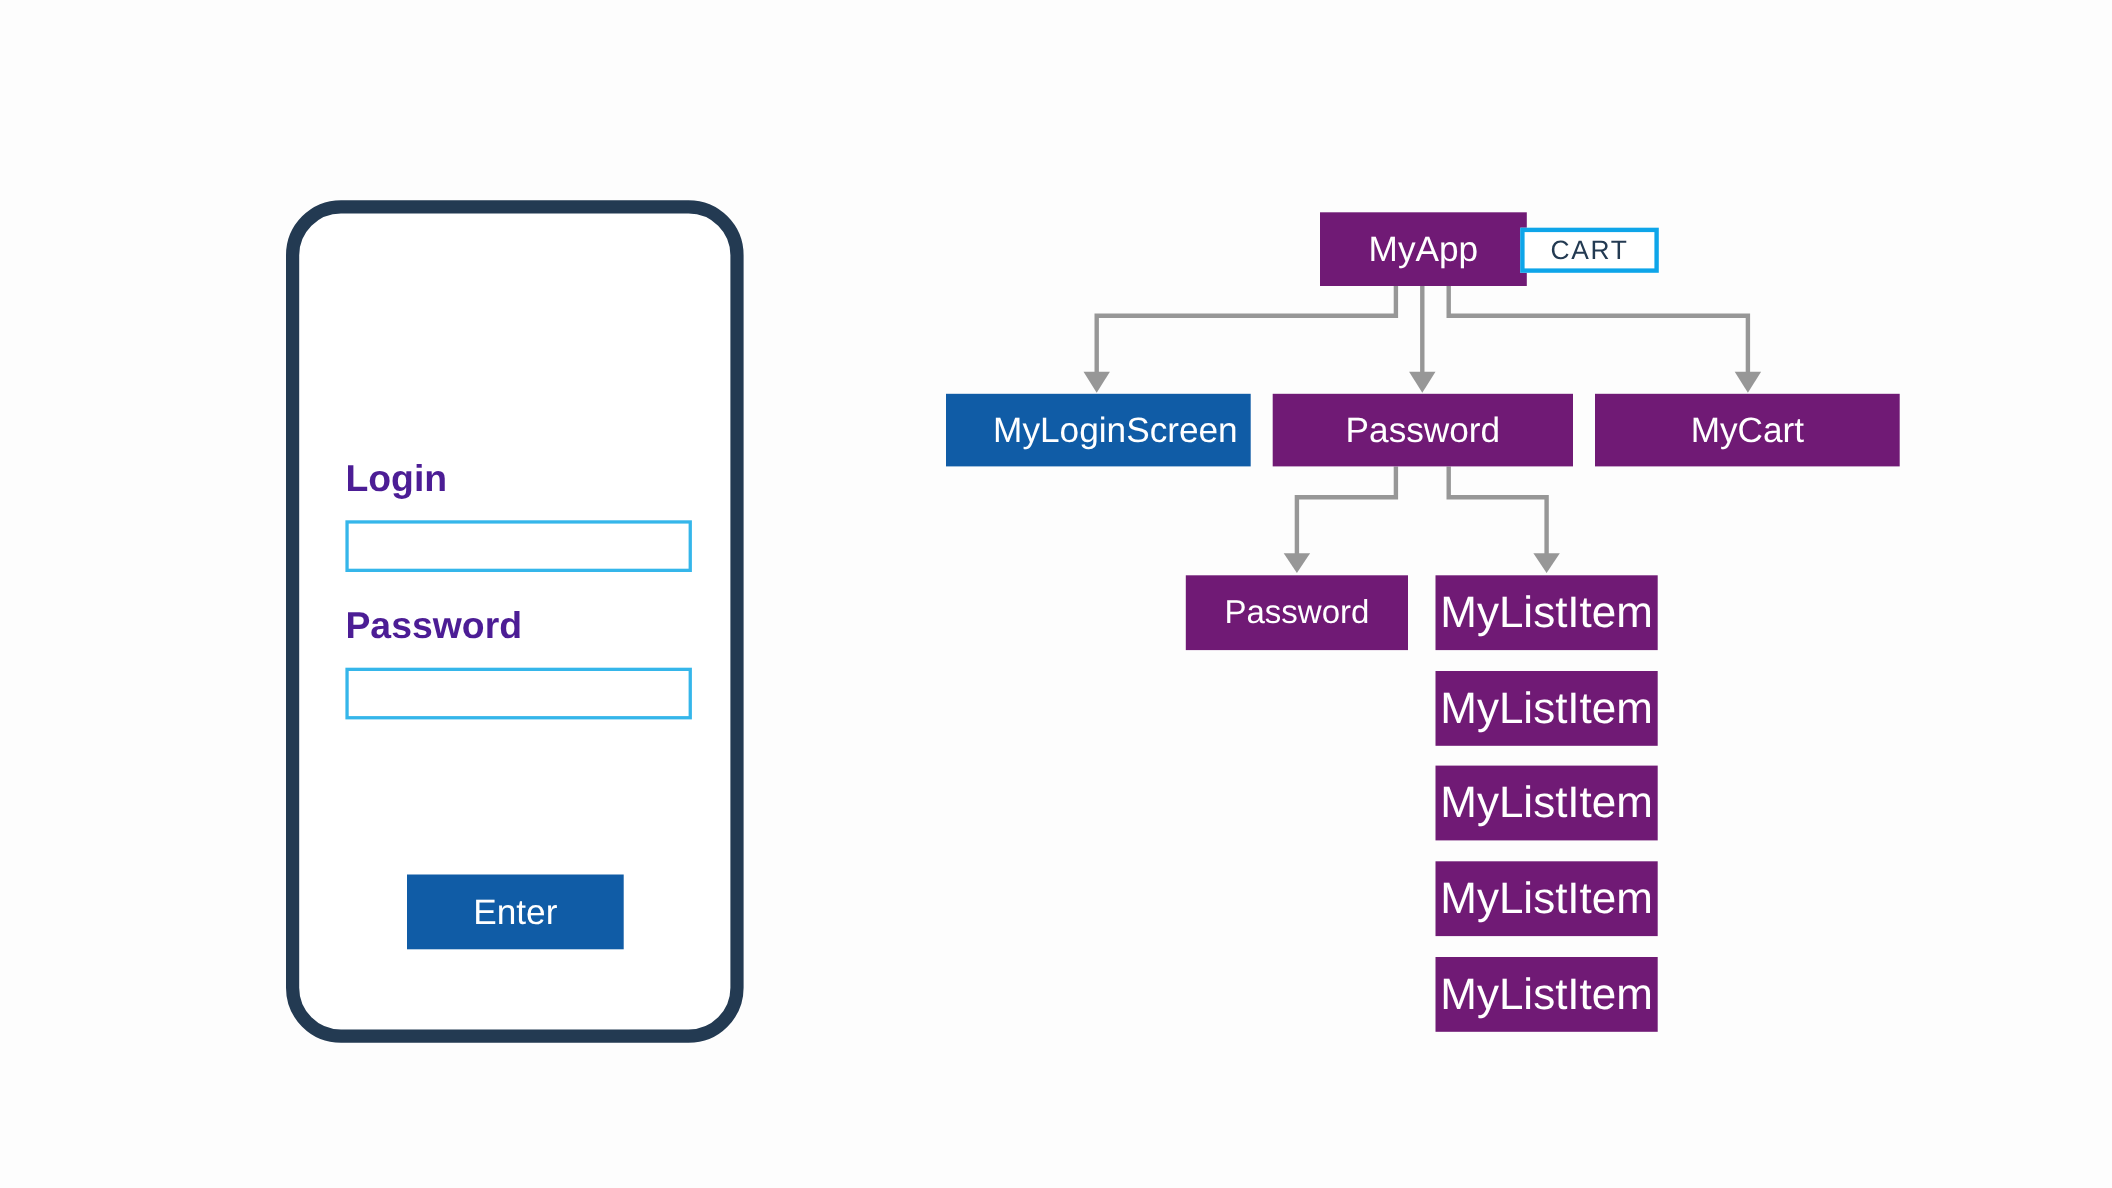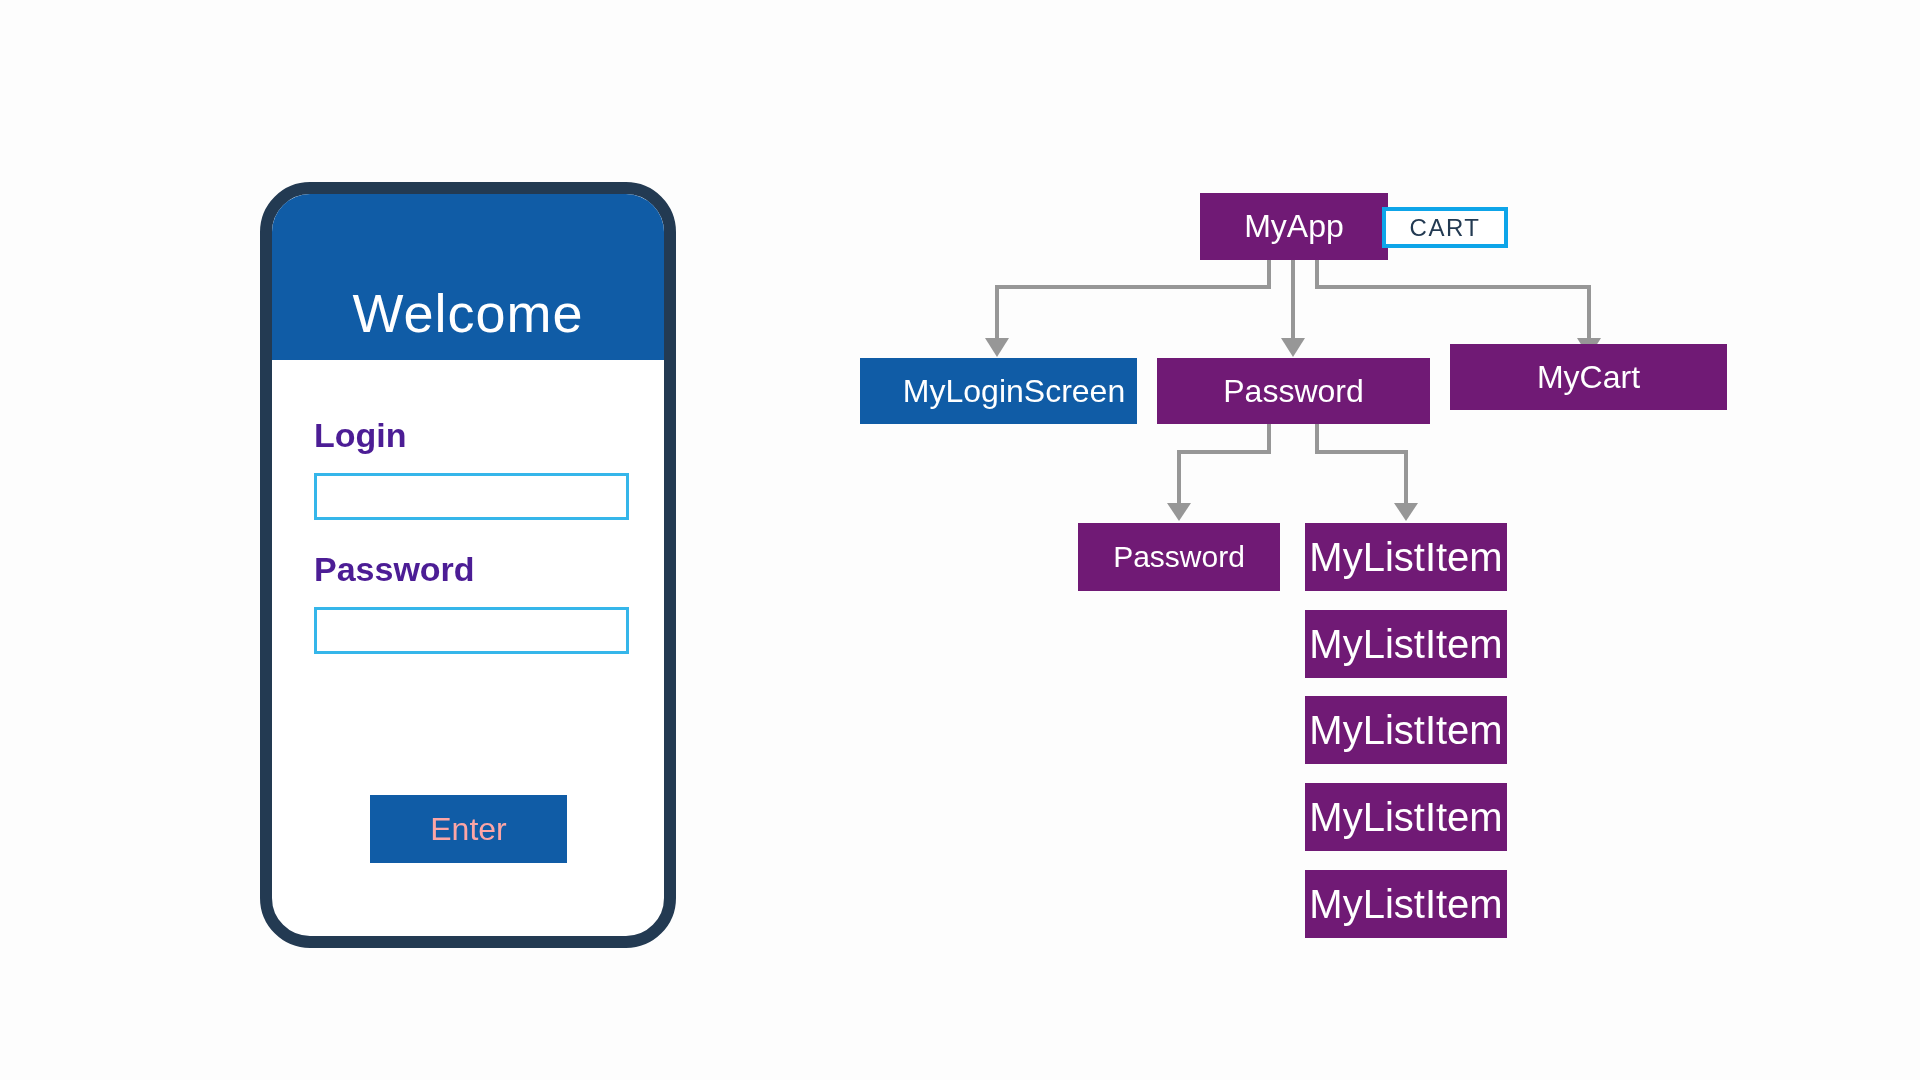--- a/index.html
+++ b/index.html
@@ -60,21 +60,21 @@
     border-radius: 0;
   }
   .input-login    { top: 279px; }
   .input-password { top: 413px; }
   .enter-button {
     position: absolute;
     left: 98px; top: 601px;
     width: 197px; height: 68px;
     background: #105ca6;
     border: none;
-    color: #fca5a5;
+    color: #ffffff;
     font-family: "Liberation Sans", "DejaVu Sans", sans-serif;
     font-size: 32px;
     font-weight: 500;
     cursor: pointer;
   }
 
   
   .node {
     position: absolute;
     display: flex;
@@ -86,43 +86,40 @@
   }
   .node-gray { background: #701a75; }
   .node-blue { background: #105ca6; }
 
   .node-myapp        { left: 1200px; top: 193px; width: 188px; height: 67px; font-size: 32px; }
   .cart-badge        { left: 1382px; top: 207px; width: 126px; height: 41px;
                        background: #ffffff; border: 4px solid #0ea5e9;
                        color: #233a52; font-size: 24px; font-weight: 500; letter-spacing: 1.5px; }
   .node-loginscreen  { left: 860px;  top: 358px; width: 277px; height: 66px; font-size: 32px; padding-left: 31px; }
   .node-catalog      { left: 1157px; top: 358px; width: 273px; height: 66px; font-size: 32px; }
-  .node-cart         { left: 1450px; top: 344px; width: 277px; height: 66px; font-size: 32px; }
+  .node-cart         { left: 1450px; top: 358px; width: 277px; height: 66px; font-size: 32px; }
   .node-appbar       { left: 1078px; top: 523px; width: 202px; height: 68px; font-size: 30px; }
   .node-listitem     { left: 1305px; width: 202px; height: 68px; font-size: 40px; }
   .li-0 { top: 523px; }
   .li-1 { top: 610px; }
   .li-2 { top: 696px; }
   .li-3 { top: 783px; }
   .li-4 { top: 870px; }
 
   .connectors {
     position: absolute;
     left: 0; top: 0;
     width: 1920px; height: 1080px;
     pointer-events: none;
   }
 </style>
 </head>
 <body>
 
 <div class="phone">
-  <div class="phone-header">
-    <span class="phone-title">Welcome</span>
-  </div>
 
   <div class="field-label label-login">Login</div>
   <input class="text-input input-login" type="text" aria-label="Login" style="">
 
   <div class="field-label label-password">Password</div>
   <input class="text-input input-password" type="password" aria-label="Password" style="">
 
   <button class="enter-button">Enter</button>
 </div>
 

